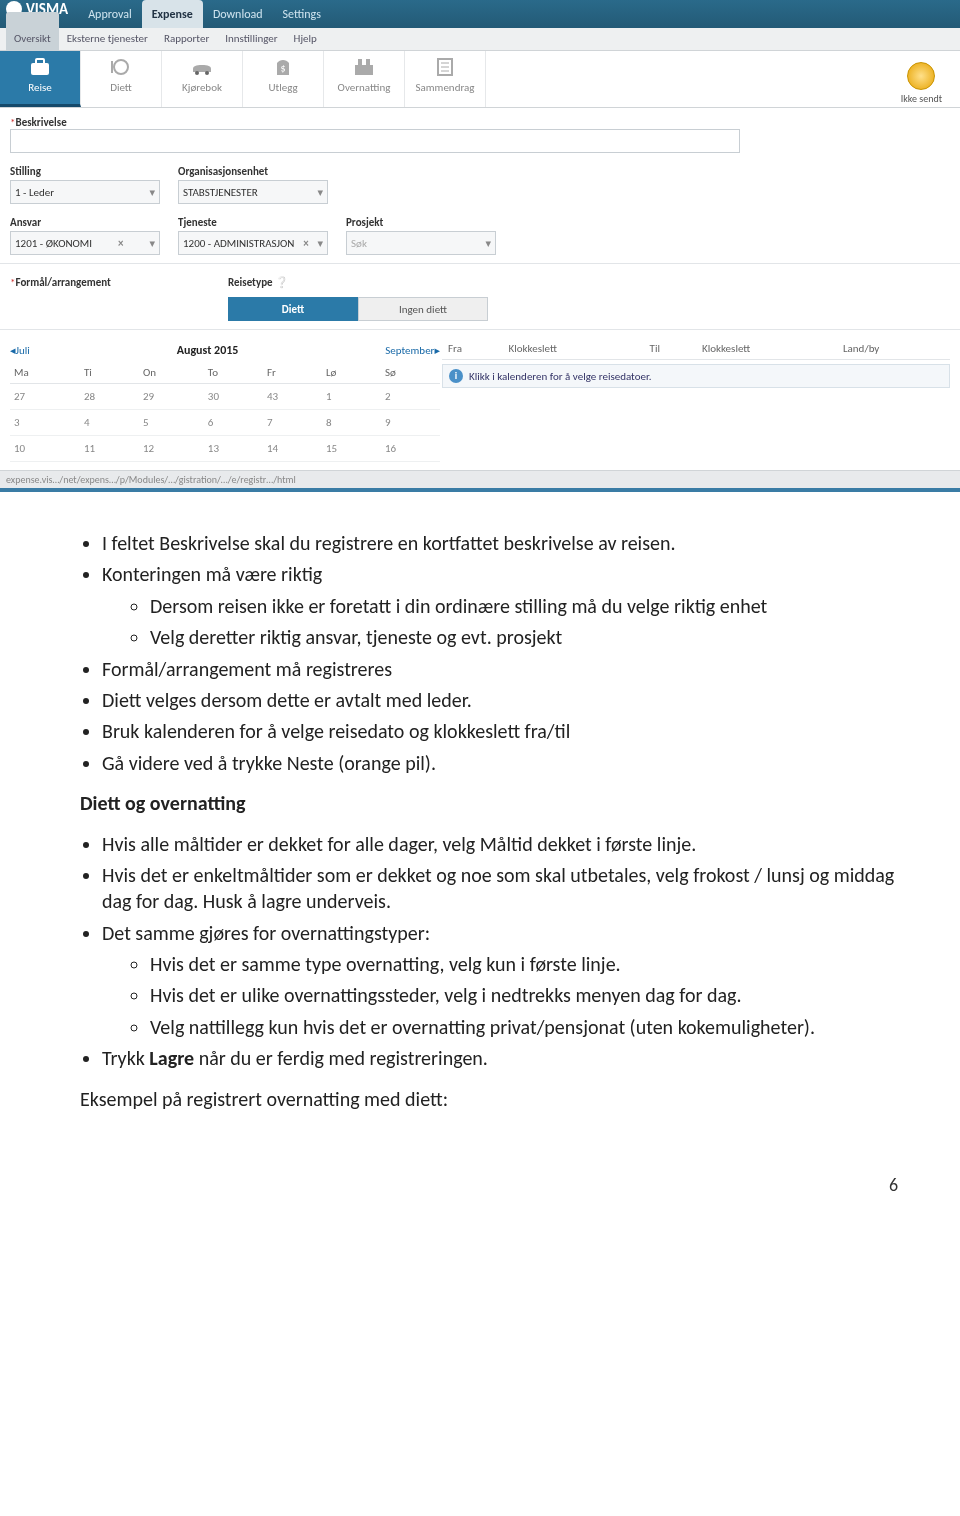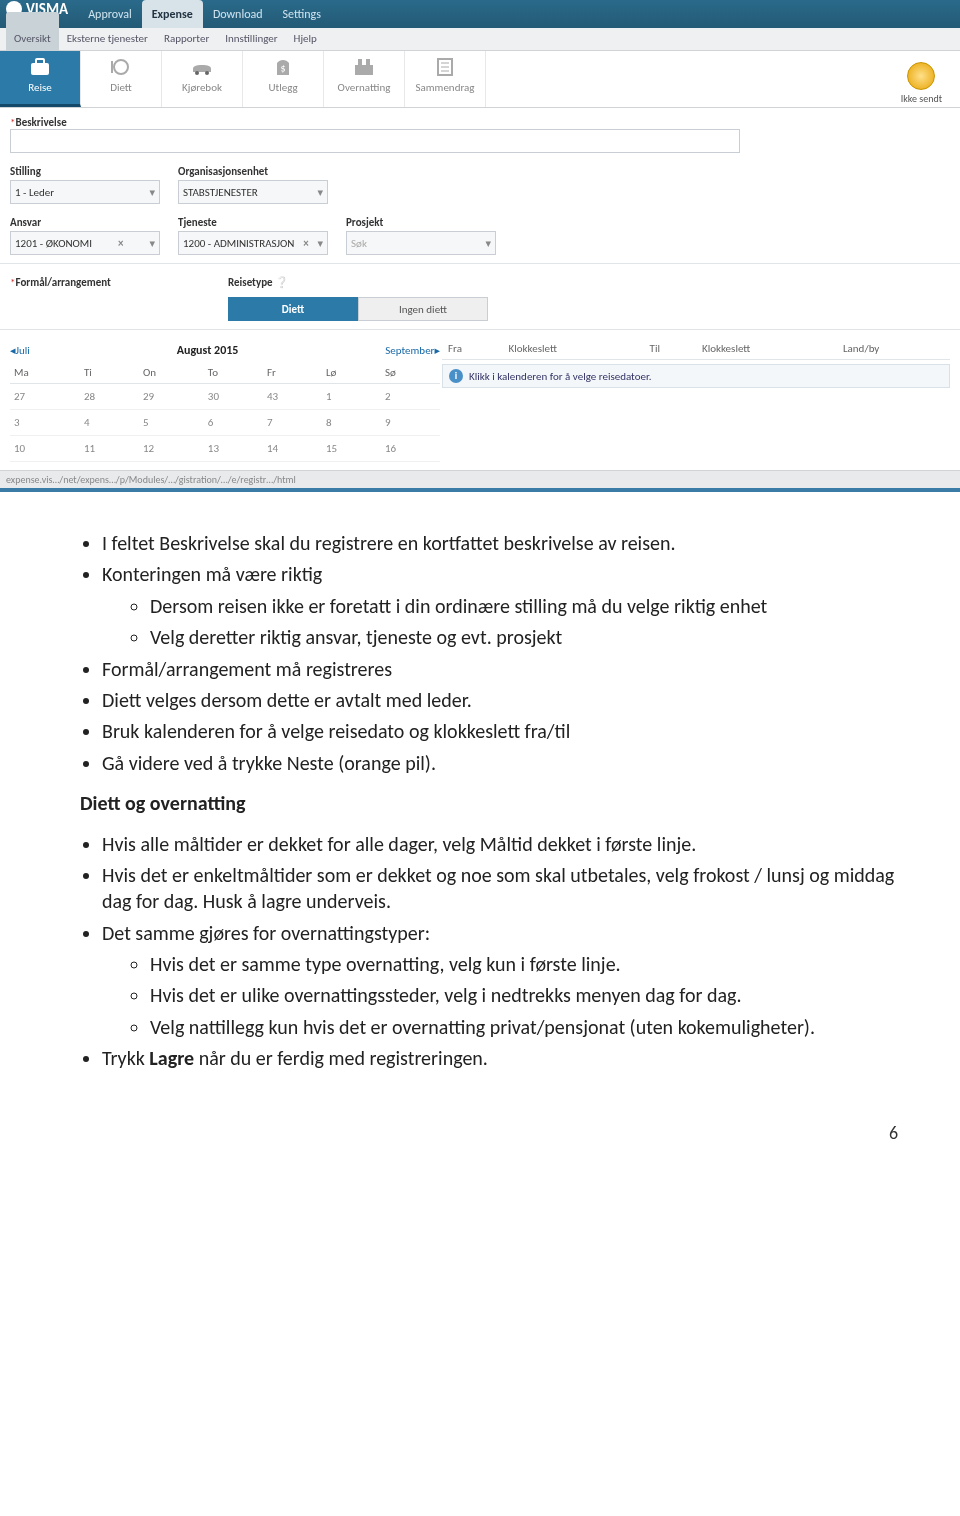--- a/index.html
+++ b/index.html
@@ -284,15 +284,16 @@
     <li><span>Det samme gjøres for overnattingstyper:</span>
       <ul class="b2">
         <li>Hvis det er samme type overnatting, velg kun i første linje.</li>
         <li>Hvis det er ulike overnattingssteder, velg i nedtrekks menyen dag for dag.</li>
         <li>Velg nattillegg kun hvis det er overnatting privat/pensjonat (uten kokemuligheter).</li>
       </ul>
     </li>
     <li><span>Trykk </span><b>Lagre</b><span> når du er ferdig med registreringen.</span></li>
   </ul>
 
+  <p style="margin-top:14px">Eksempel på registrert overnatting med diett:</p>
 </div>
 
 <div class="pg">6</div>
 
 </body></html>

